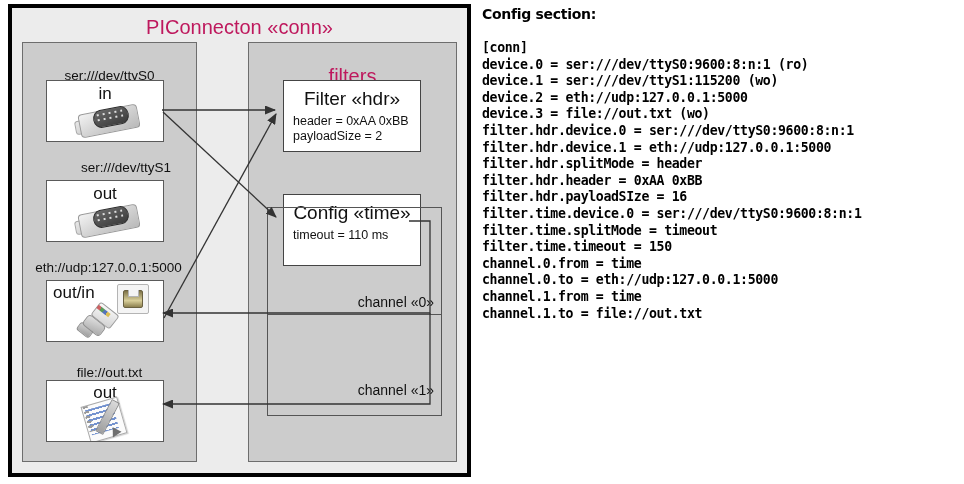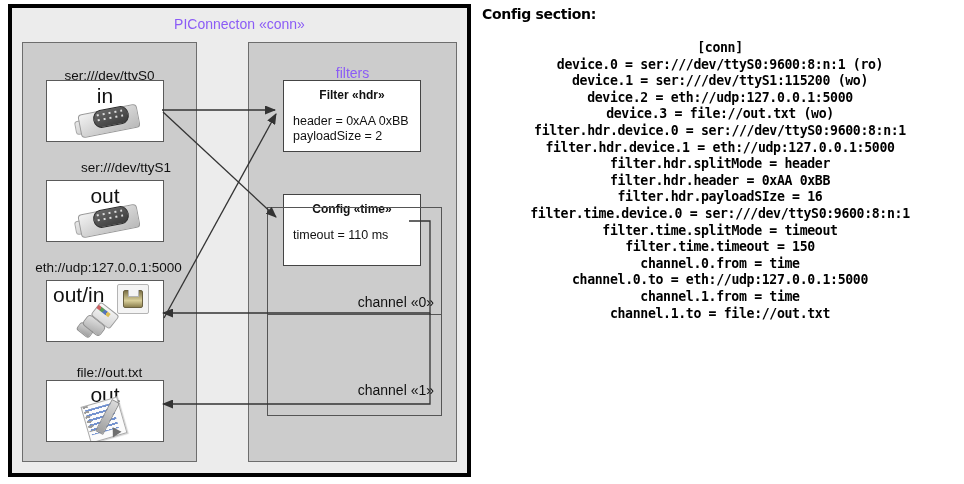--- a/index.html
+++ b/index.html
@@ -6,64 +6,64 @@
   body{width:964px;height:484px;overflow:hidden;
        font-family:"Liberation Sans","DejaVu Sans",sans-serif;
        -webkit-font-smoothing:antialiased;}
 
   #root{position:relative;width:964px;height:484px;}
 
   
   #diagram{position:absolute;left:8px;top:4px;width:463px;height:473px;
            border:4px solid #000;background:#ececec;box-sizing:border-box;}
 
-  .panel-title{position:absolute;text-align:center;font-size:14px;color:#8b5cf6;
+  .panel-title{position:absolute;text-align:center;font-size:20px;color:#be185d;
                white-space:nowrap;}
 
   #conn-title{left:0;top:8px;width:455px;}
 
   .group{position:absolute;background:#cccccc;border:1.5px solid #6d6d6d;
          box-sizing:border-box;}
 
   #devices-group{left:10px;top:34px;width:175px;height:420px;}
   #filters-group{left:236px;top:34px;width:209px;height:420px;}
   #filters-title{left:236px;top:40px;width:209px;margin-top:17px;}
 
   .dev-label{position:absolute;font-size:13.5px;color:#111;text-align:center;
              white-space:nowrap;}
 
   .dev-box{position:absolute;background:#ffffff;border:1.5px solid #5a5a5a;
            box-sizing:border-box;overflow:hidden;}
-  .dev-io{position:absolute;font-size:21px;color:#111;line-height:1;}
+  .dev-io{position:absolute;font-size:17px;color:#111;line-height:1;}
 
   
   .filter-box{position:absolute;background:#ffffff;border:1.5px solid #444;
               box-sizing:border-box;}
   .filter-title{position:absolute;left:0;top:7px;width:100%;text-align:center;
-                font-size:12px;color:#111;font-weight:bold;}
+                font-size:19px;color:#111;}
   .filter-body{position:absolute;left:9px;top:33px;font-size:12.5px;color:#111;
                line-height:15px;white-space:pre;}
 
   
   .chan-rect{position:absolute;border:1.5px solid #555;box-sizing:border-box;
              background:transparent;}
   .chan-label{position:absolute;font-size:14px;color:#111;white-space:nowrap;
               text-align:right;}
 
   svg.overlay{position:absolute;left:0;top:0;width:964px;height:484px;
               pointer-events:none;}
 
   
   #config{position:absolute;left:482px;top:6px;width:476px;height:470px;}
   #config-head{font-family:"DejaVu Sans",sans-serif;font-weight:bold;
                font-size:14px;color:#000;letter-spacing:-0.3px;}
   #config-lines{margin-top:18px;font-family:"DejaVu Sans Mono","Liberation Mono",monospace;
                 font-size:13.2px;line-height:16.6px;color:#000;white-space:pre;
                 font-weight:bold;letter-spacing:-0.35px;}
-  #config-lines .ln{white-space:pre;text-align:center;}
+  #config-lines .ln{white-space:pre;}
 
   
   .serial-ico{position:absolute;width:74px;height:34px;}
   .db9-body{position:absolute;left:8px;top:6px;width:58px;height:22px;
             background:linear-gradient(160deg,#f2f2f2 0%,#d6d6d6 45%,#b9b9b9 100%);
             border:1px solid #9a9a9a;border-radius:4px;
             transform:rotate(-11deg);}
   .db9-face{position:absolute;left:22px;top:5px;width:34px;height:16px;
             background:linear-gradient(165deg,#6a6a6a,#3a3a3a);
             border:1px solid #2b2b2b;border-radius:8px/9px;

